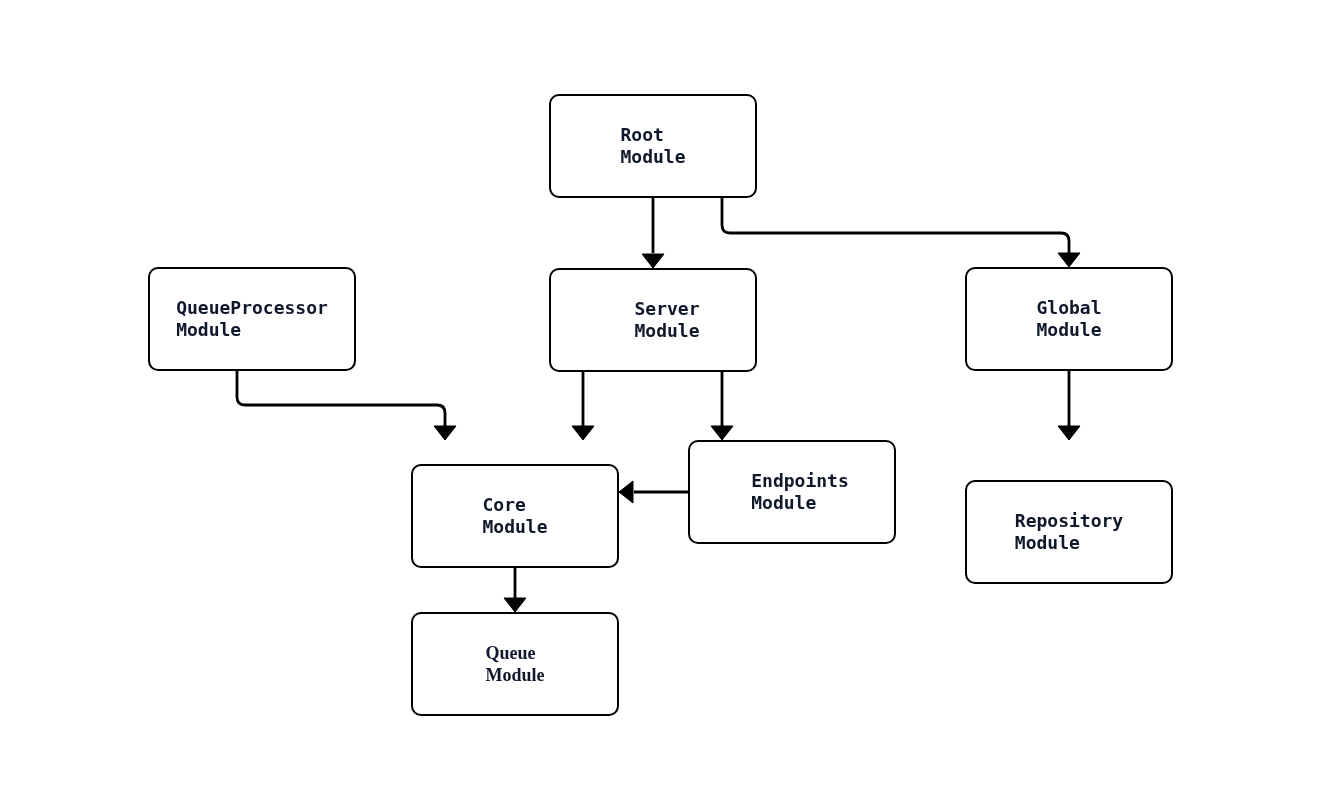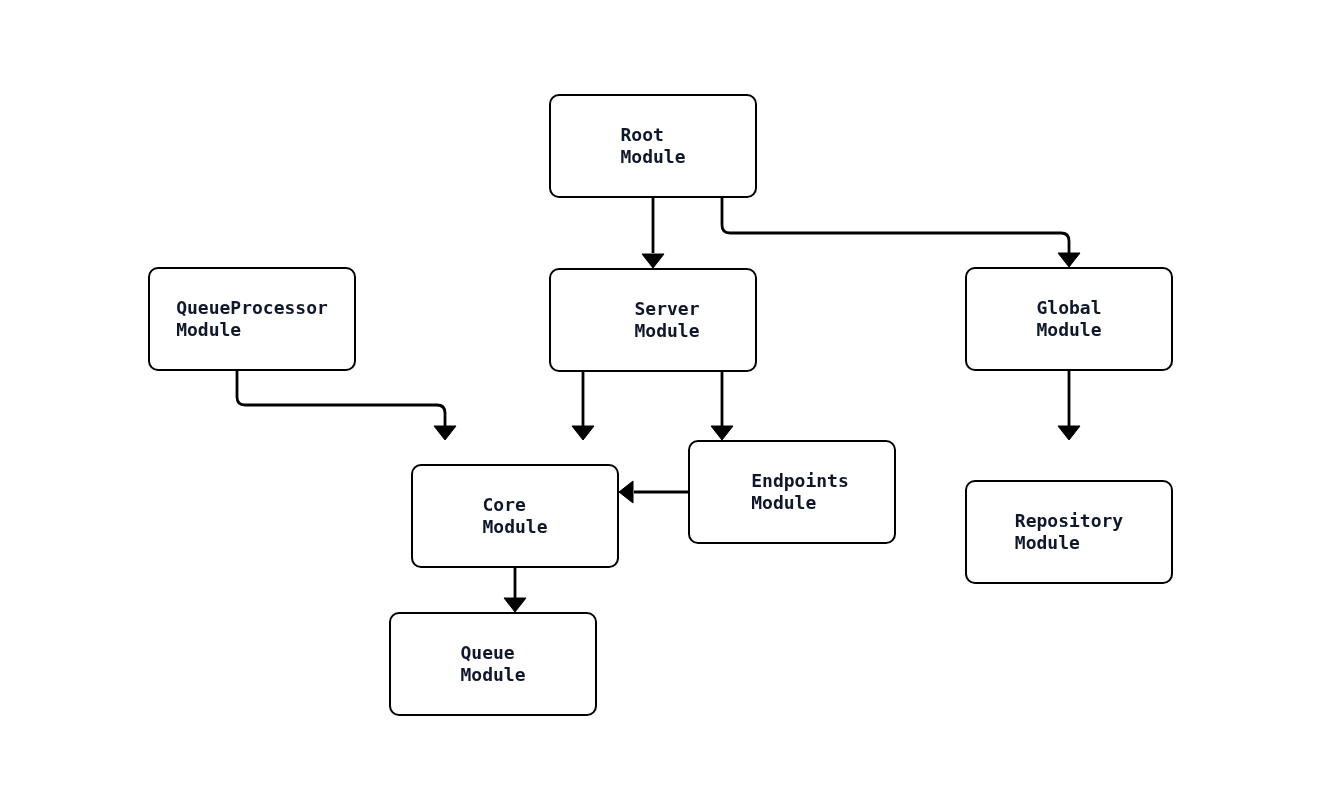--- a/index.html
+++ b/index.html
@@ -53,21 +53,21 @@
     white-space: pre-line;
   }
   
   .node-root           { left: 549px;  top: 94px;  }
   .node-server         { left: 549px;  top: 268px; padding-left: 28px; }
   .node-queueprocessor { left: 135px;  top: 267px; margin-left: 13px; }
   .node-global         { left: 965px;  top: 267px; }
   .node-core           { left: 411px;  top: 464px; }
   .node-endpoints      { left: 688px;  top: 440px; padding-left: 16px; }
   .node-repository     { left: 965px;  top: 440px; margin-top: 40px; }
-  .node-queue          { left: 389px;  top: 612px; }
+  .node-queue          { left: 411px;  top: 612px; font-family: Liberation Serif, serif; }
 </style>
 </head>
 <body>
 
 <div class="canvas">
 
   <svg class="edges-layer" width="1337" height="809" viewBox="0 0 1337 809" xmlns="http://www.w3.org/2000/svg">
 
     <g>
       <path d="M 653 198 L 653 253"></path>

